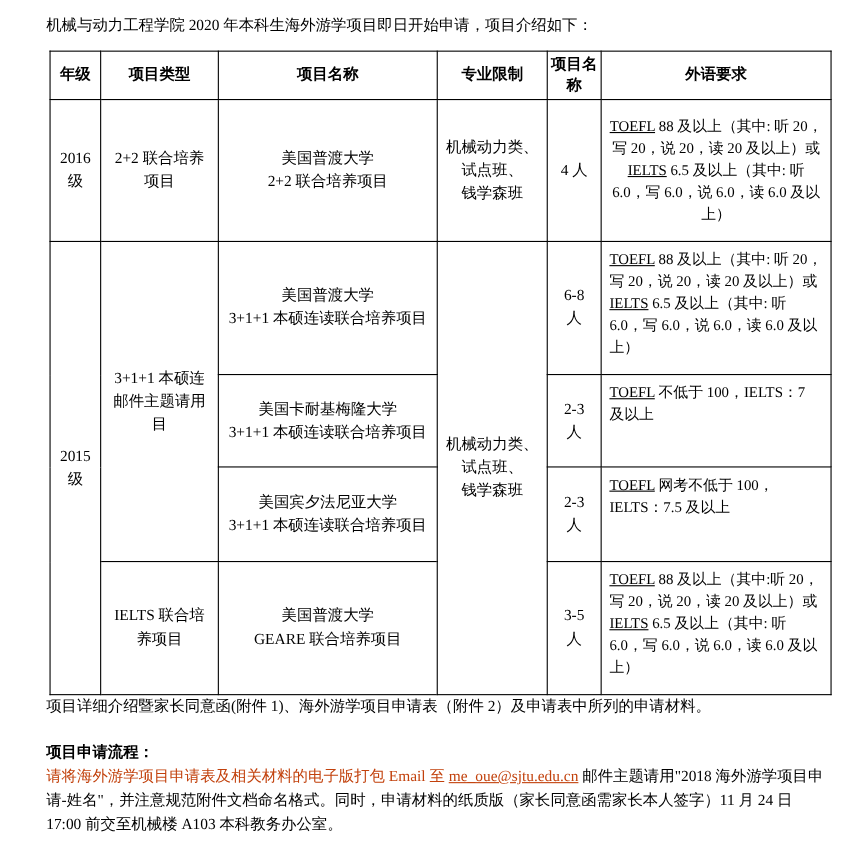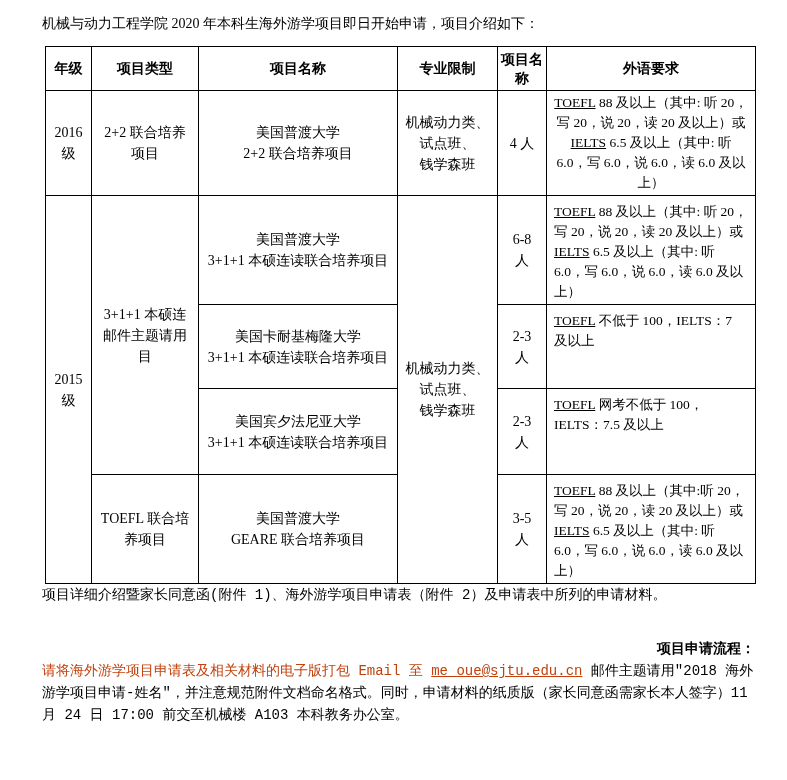--- a/index.html
+++ b/index.html
@@ -14,37 +14,37 @@
   table.programs {
     border-collapse:collapse; table-layout:fixed;
     width:710px; margin:12px 0 0 45px;
   }
   th, td { border:1px solid #000; overflow:hidden; }
   th {
     font-weight:bold; text-align:center; vertical-align:middle;
     padding:2px; line-height:19px; font-size:14px;
   }
   td.c { text-align:center; vertical-align:middle; padding:2px; line-height:21px; }
-  td.lang { font-size:13.5px; line-height:20px; padding:2px 7px; }
+  td.lang { font-size:13.5px; line-height:20px; padding:14px 7px; }
   td.lang.mid { text-align:center; vertical-align:middle; }
   td.lang.top { text-align:left; vertical-align:top; padding-top:6px; }
 
   tr.hrow  { height:44px; }
   tr.row0  { height:89px; }
   tr.row1  { height:80px; }
   tr.row2  { height:84px; }
   tr.row3  { height:86px; }
   tr.row4  { height:87px; }
 
   .u { text-decoration:underline; }
   .c-red  { color:#c2410c; }
 
   .sec-heading { font-weight:bold; margin:30px 32px 0 42px; line-height:22px; }
-  .sec-body    { margin:0 32px 0 42px; line-height:22px;font-family:Liberation Mono, monospace; }
-  .sec-heading.tight { margin-top:32px;text-align:right; }
+  .sec-body    { margin:0 32px 0 42px; line-height:22px; }
+  .sec-heading.tight { margin-top:20px; }
 </style>
 </head>
 <body>
 
 <div class="page">
 
   <p class="intro">机械与动力工程学院 2020 年本科生海外游学项目即日开始申请，项目介绍如下：</p>
 
   <table class="programs">
     <colgroup>
@@ -131,21 +131,21 @@
             <div>3+1+1 本硕连读联合培养项目</div>
           </td>
         <td class="c">
             <div>2-3</div>
             <div>人</div>
           </td>
         <td class="lang top"><span class="u">TOEFL</span><span> 网考不低于 100，IELTS：7.5 及以上</span></td>
       </tr>
       <tr class="row4">
         <td class="c">
-            <div>TOEFL 联合培</div>
+            <div>IELTS 联合培</div>
             <div>养项目</div>
           </td>
         <td class="c">
             <div>美国普渡大学</div>
             <div>GEARE 联合培养项目</div>
           </td>
         <td class="c">
             <div>3-5</div>
             <div>人</div>
           </td>

